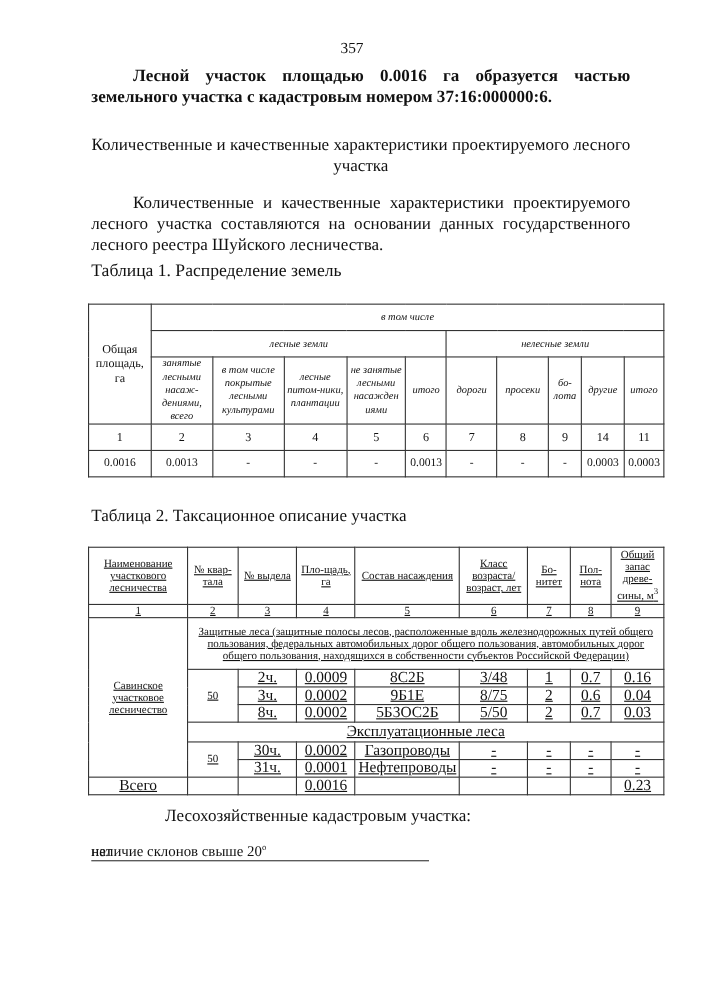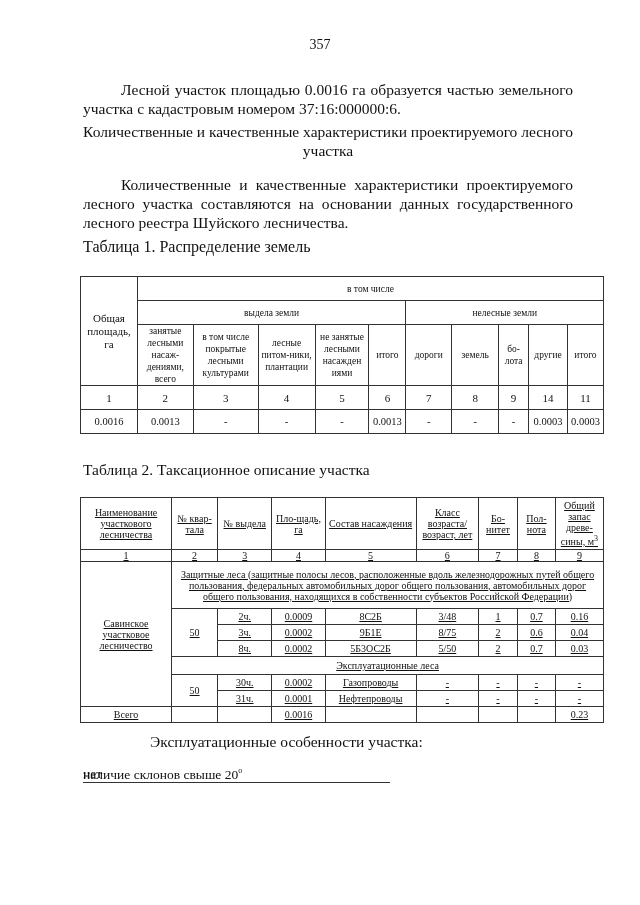--- a/index.html
+++ b/index.html
@@ -1,38 +1,38 @@
 <!DOCTYPE html>
 <html><head>
 <meta charset="utf-8">
 <style>
   html, body { margin: 0; padding: 0; background: #ffffff; }
   body { width: 640px; height: 905px; position: relative; overflow: hidden; font-family: "Liberation Serif", "DejaVu Serif", serif; color: #111; }
   .abs { position: absolute; }
   .page-num { top: 37px; left: 0; width: 640px; text-align: center; font-size: 14px; }
   .para { font-size: 15.5px; line-height: 19px; text-align: justify; }
-  .p1 { left: 83px; top: 80px; width: 490px; }
+  .p1 { left: 83px; top: 60px; width: 490px; font-weight: bold; }
   .indent { text-indent: 38px; }
   .heading { left: 83px; top: 122px; width: 490px; text-align: center; font-size: 15.5px; line-height: 19px; }
   .p2 { left: 83px; top: 175px; width: 490px; }
   .cap1 { left: 83px; top: 238px; font-size: 16px; }
   .cap2 { left: 83px; top: 461px; font-size: 15.5px; }
 
   table { border-collapse: collapse; position: absolute; font-family: "Liberation Serif", "DejaVu Serif", serif; }
   td { border: 1px solid #333; text-align: center; vertical-align: middle; padding: 0 1px; }
 
   .t1 { left: 80px; top: 276px; width: 524px; font-size: 10px; line-height: 12px; }
-  .t1 .sm { font-size: 9.5px; line-height: 12px; }
+  .t1 .sm { font-size: 9.5px; line-height: 12px; font-style: italic; }
   .t1 td.num { font-size: 11px; height: 23px; }
   .t1 td.val { font-size: 10.5px; height: 23px; }
 
   .t2 { left: 80px; top: 497px; width: 524px; font-size: 10px; line-height: 11px; text-decoration: underline; }
   .t2 td { padding: 0 2px; }
   .t2 td.idx { font-size: 10px; height: 11px; line-height: 11px; }
-  .t2 td.row { height: 15px; font-size: 10px; }
+  .t2 td.row { height: 15px; font-size: 14px; }
 
   .features-title { left: 150px; top: 733px; font-size: 15.5px; }
   .feat-value { left: 83px; top: 766px; font-size: 13.5px; }
   .feat-line { left: 83px; top: 782px; width: 307px; height: 0; border-top: 1px solid #333; }
   .feat-label { left: 83px; top: 766px; font-size: 13.5px; }
   sup { font-size: 8px; }
 </style>
 </head>
 <body>
 
@@ -59,31 +59,31 @@
       <col style="width:30px">
       <col style="width:39px">
       <col style="width:36px">
   </colgroup>
   <tbody>
       <tr style="height:24px">
     <td rowspan="3" style="font-size:11px;line-height:13px">Общая площадь, га</td>
     <td colspan="10" class="sm">в том числе</td>
   </tr>
   <tr style="height:24px">
-    <td colspan="5" class="sm">выдела земли</td>
+    <td colspan="5" class="sm">лесные земли</td>
     <td colspan="5" class="sm">нелесные земли</td>
   </tr>
   <tr style="height:55px">
     <td class="sm">занятые лесными насаж-дениями, всего</td>
     <td class="sm">в том числе покрытые лесными культурами</td>
     <td class="sm">лесные питом-ники, плантации</td>
     <td class="sm">не занятые лесными насажден иями</td>
     <td class="sm">итого</td>
     <td class="sm">дороги</td>
-    <td class="sm">земель</td>
+    <td class="sm">просеки</td>
     <td class="sm">бо-лота</td>
     <td class="sm">другие</td>
     <td class="sm">итого</td>
   </tr>
   <tr>
     <td class="num">1</td>
     <td class="num">2</td>
     <td class="num">3</td>
     <td class="num">4</td>
     <td class="num">5</td>
@@ -208,16 +208,16 @@
     <td class="row">0.0016</td>
     <td class="row"></td>
     <td class="row"></td>
     <td class="row"></td>
     <td class="row"></td>
     <td class="row">0.23</td>
   </tr>
 </tbody>
   </table>
 
-<div class="abs features-title">Эксплуатационные особенности участка:</div>
+<div class="abs features-title">Лесохозяйственные кадастровым участка:</div>
 <div class="abs feat-value">нет</div>
 <div class="abs feat-line"></div>
 <div class="abs feat-label"><span>наличие склонов свыше 20</span><sup>о</sup></div>
 
 </body></html>

